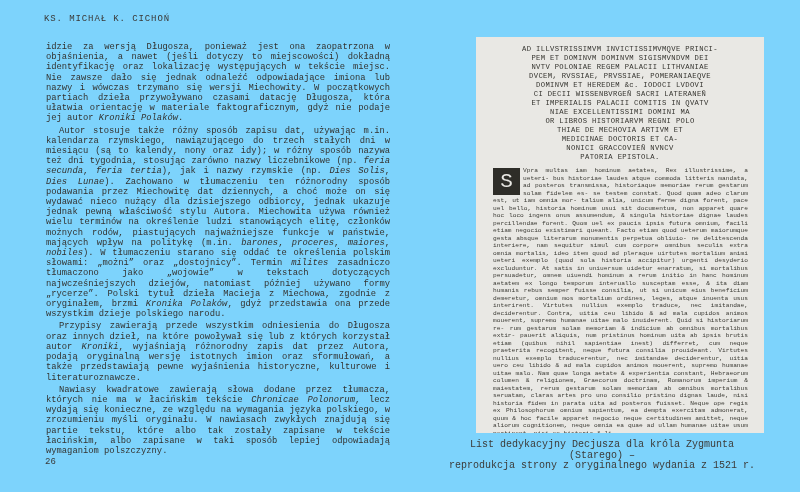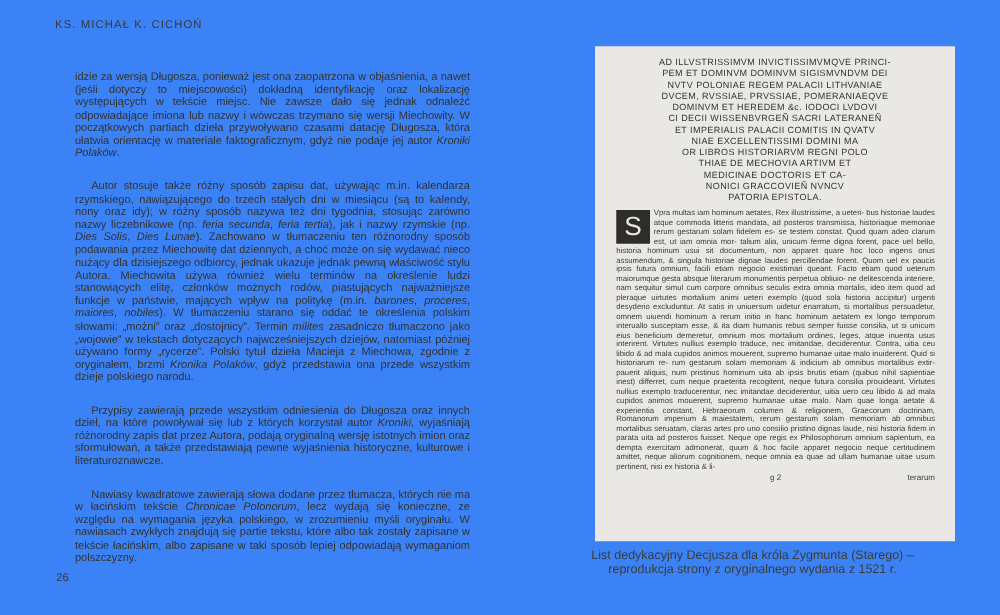--- a/index.html
+++ b/index.html
@@ -1,33 +1,33 @@
 <!DOCTYPE html>
 <html lang="pl"><head>
 <meta charset="utf-8">
 <title>Book spread</title>
 <style>
   html,body{margin:0;padding:0;background:#ffffff;}
   .spread{
     position:relative;width:800px;height:492px;overflow:hidden;
-    background:#3b82f6;
-    font-family:Liberation Sans, sans-serif;
+    background:#7dd3fc;
+    font-family:Liberation Mono, monospace;
     color:#2e2d2b;
   }
   
   .running-head{
     position:absolute;left:44px;top:14px;
     font-size:9px;letter-spacing:0.9px;color:#3a3937;
   }
   .body-text{
     position:absolute;left:44px;top:40px;width:348px;
     font-size:8.8px;line-height:10.2px;text-align:justify;
     color:#33322f;hyphens:auto;
   }
-  .body-text p{margin:16px;text-indent:13px;}
+  .body-text p{margin:2px;text-indent:13px;}
   .body-text p:first-child{text-indent:0;}
   .page-number{
     position:absolute;left:45px;top:457px;font-size:9px;color:#3a3937;
   }
   
   .facsimile{
     position:absolute;left:476px;top:37px;width:288px;height:396px;
     background:#e9e8e4;overflow:hidden;
   }
   .fax-heading{

